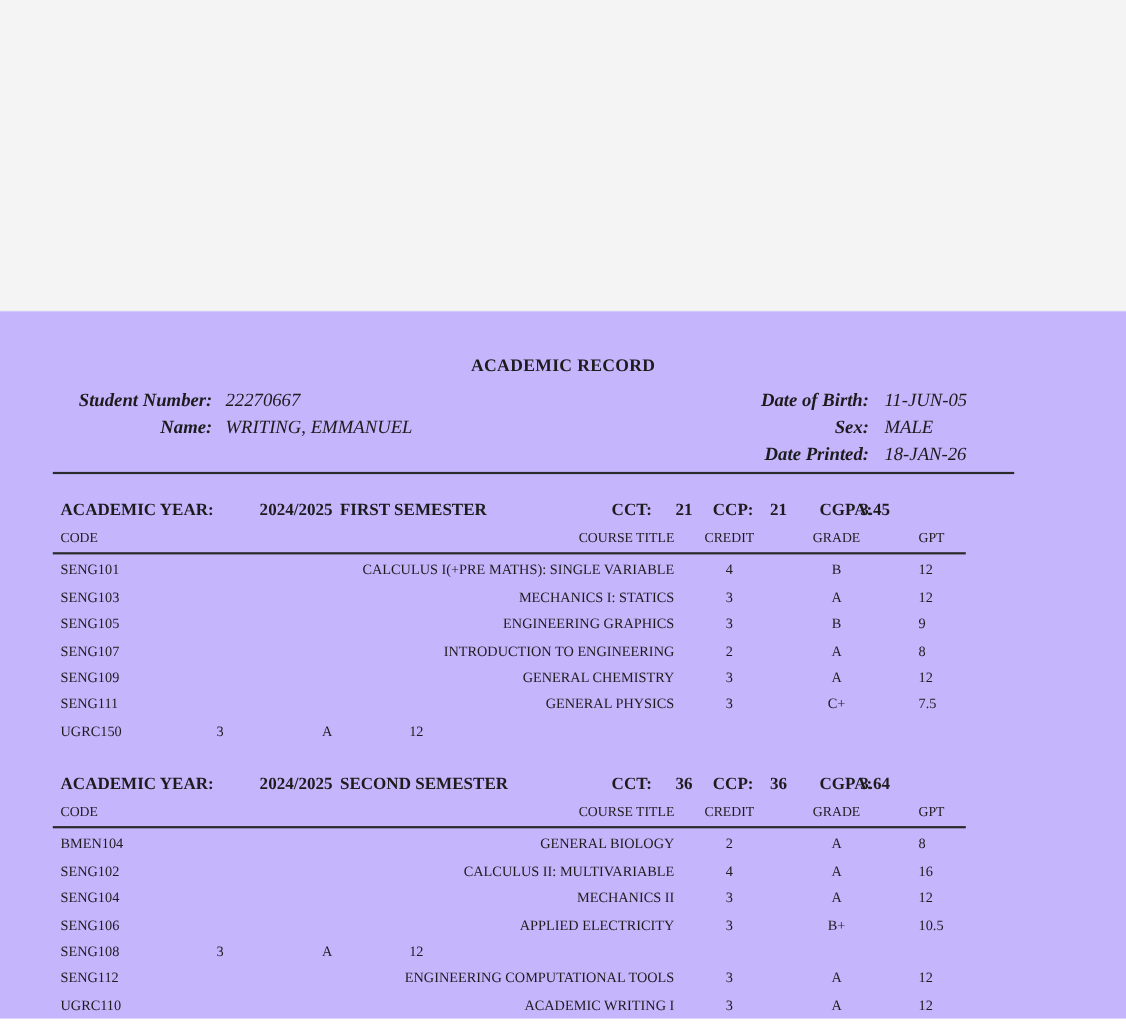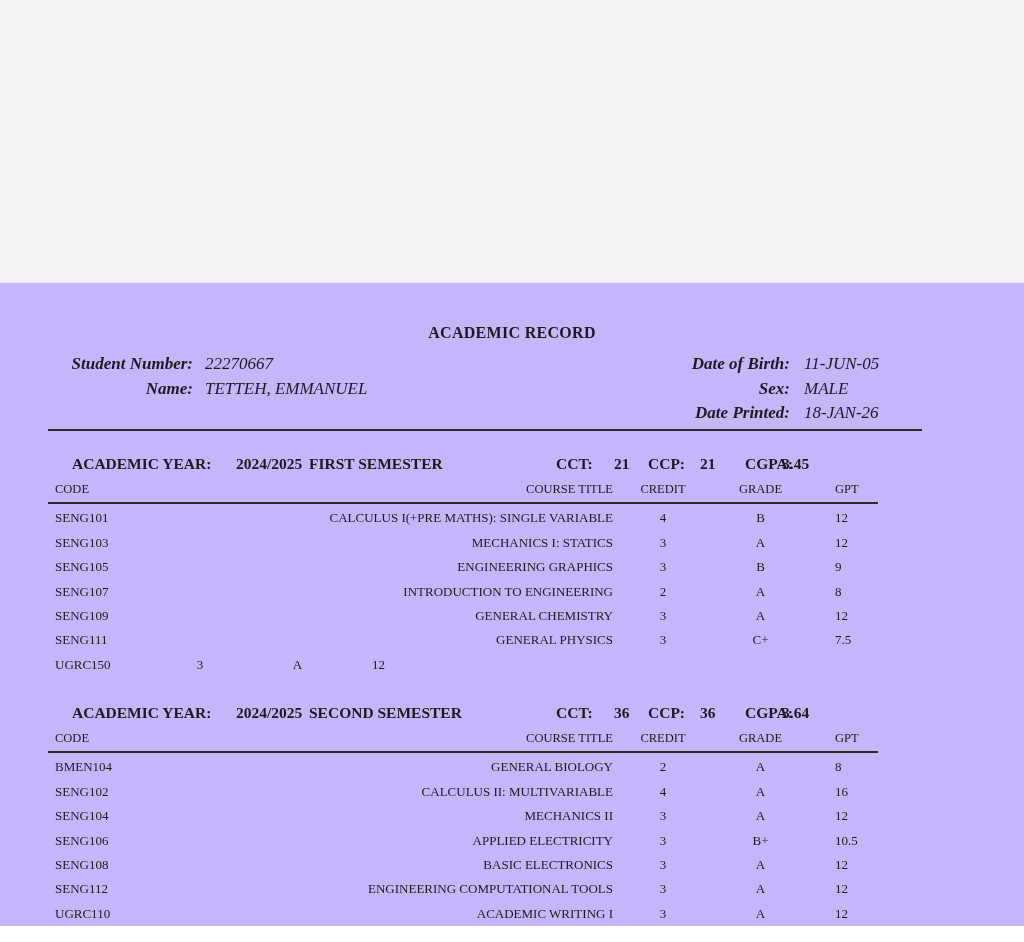--- a/index.html
+++ b/index.html
@@ -47,21 +47,21 @@
   .sem-header {
     position: relative;
     height: 20px;
     margin-left: 48px;
     width: 874px;
     font-size: 15.5px;
     font-weight: bold;
     line-height: 20px;
   }
   .sem-header span { position: absolute; top: 0; white-space: nowrap; }
-  .sh-ay-label   { left: 24px; }
+  .sh-ay-label   { left: 7px; }
   .sh-ay-value   { left: 188px; }
   .sh-sem-name   { left: 261px; }
   .sh-cct-label  { left: 508px; }
   .sh-cct-value  { left: 566px; }
   .sh-ccp-label  { left: 600px; }
   .sh-ccp-value  { left: 652px; }
   .sh-cgpa-label { left: 697px; }
   .sh-cgpa-value { left: 734px; }
 
   .course-table { margin-left: 48px; width: 830px; }
@@ -83,21 +83,21 @@
 <div class="page">
 
   <h1 class="doc-title">ACADEMIC RECORD</h1>
 
   <div class="info-section">
     <div class="info-left">
       <div class="info-row">
         <span class="ilabel">Student Number:</span><span class="ivalue">22270667</span>
       </div>
       <div class="info-row">
-        <span class="ilabel">Name:</span><span class="ivalue">TETTEH, EMMANUEL</span>
+        <span class="ilabel">Name:</span><span class="ivalue">WRITING, EMMANUEL</span>
       </div>
     </div>
     <div class="info-right">
       <div class="info-row">
         <span class="ilabel">Date of Birth:</span><span class="ivalue">11-JUN-05</span>
       </div>
       <div class="info-row">
         <span class="ilabel">Sex:</span><span class="ivalue">MALE</span>
       </div>
       <div class="info-row">
@@ -238,21 +238,20 @@
   <div class="ct-row">
     <span class="c-code">SENG106</span>
     <span class="c-title">APPLIED ELECTRICITY</span>
     <span class="c-credit">3</span>
     <span class="c-grade">B+</span>
     <span class="c-gpt">10.5</span>
   </div>
 
   <div class="ct-row">
     <span class="c-code">SENG108</span>
-    <span class="c-title">BASIC ELECTRONICS</span>
     <span class="c-credit">3</span>
     <span class="c-grade">A</span>
     <span class="c-gpt">12</span>
   </div>
 
   <div class="ct-row">
     <span class="c-code">SENG112</span>
     <span class="c-title">ENGINEERING COMPUTATIONAL TOOLS</span>
     <span class="c-credit">3</span>
     <span class="c-grade">A</span>

